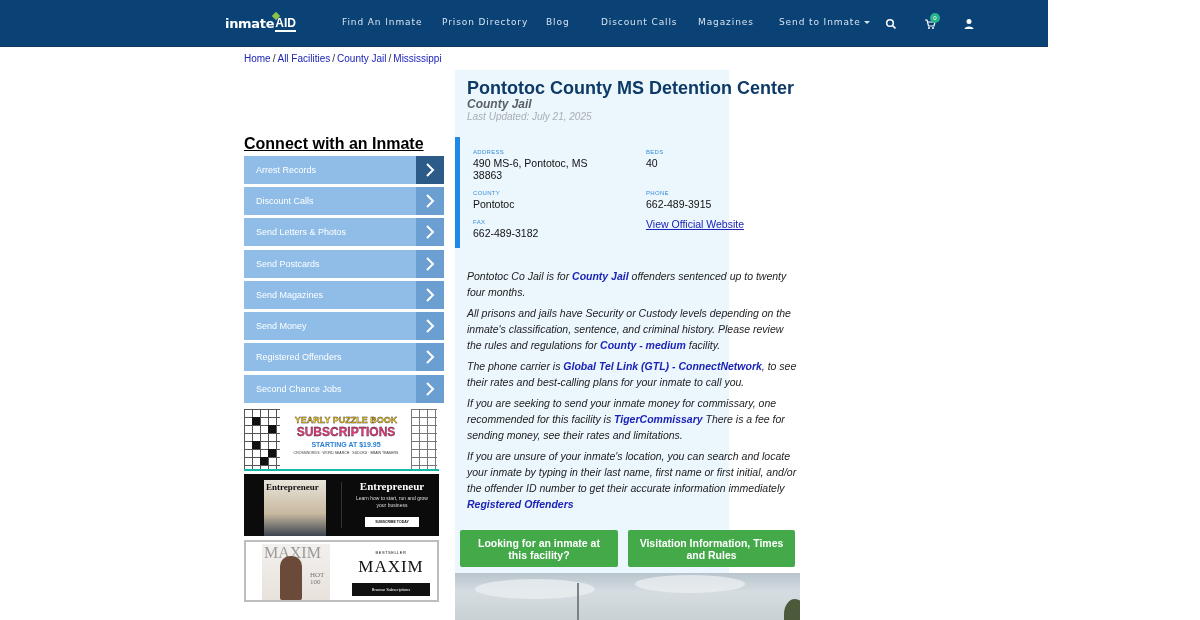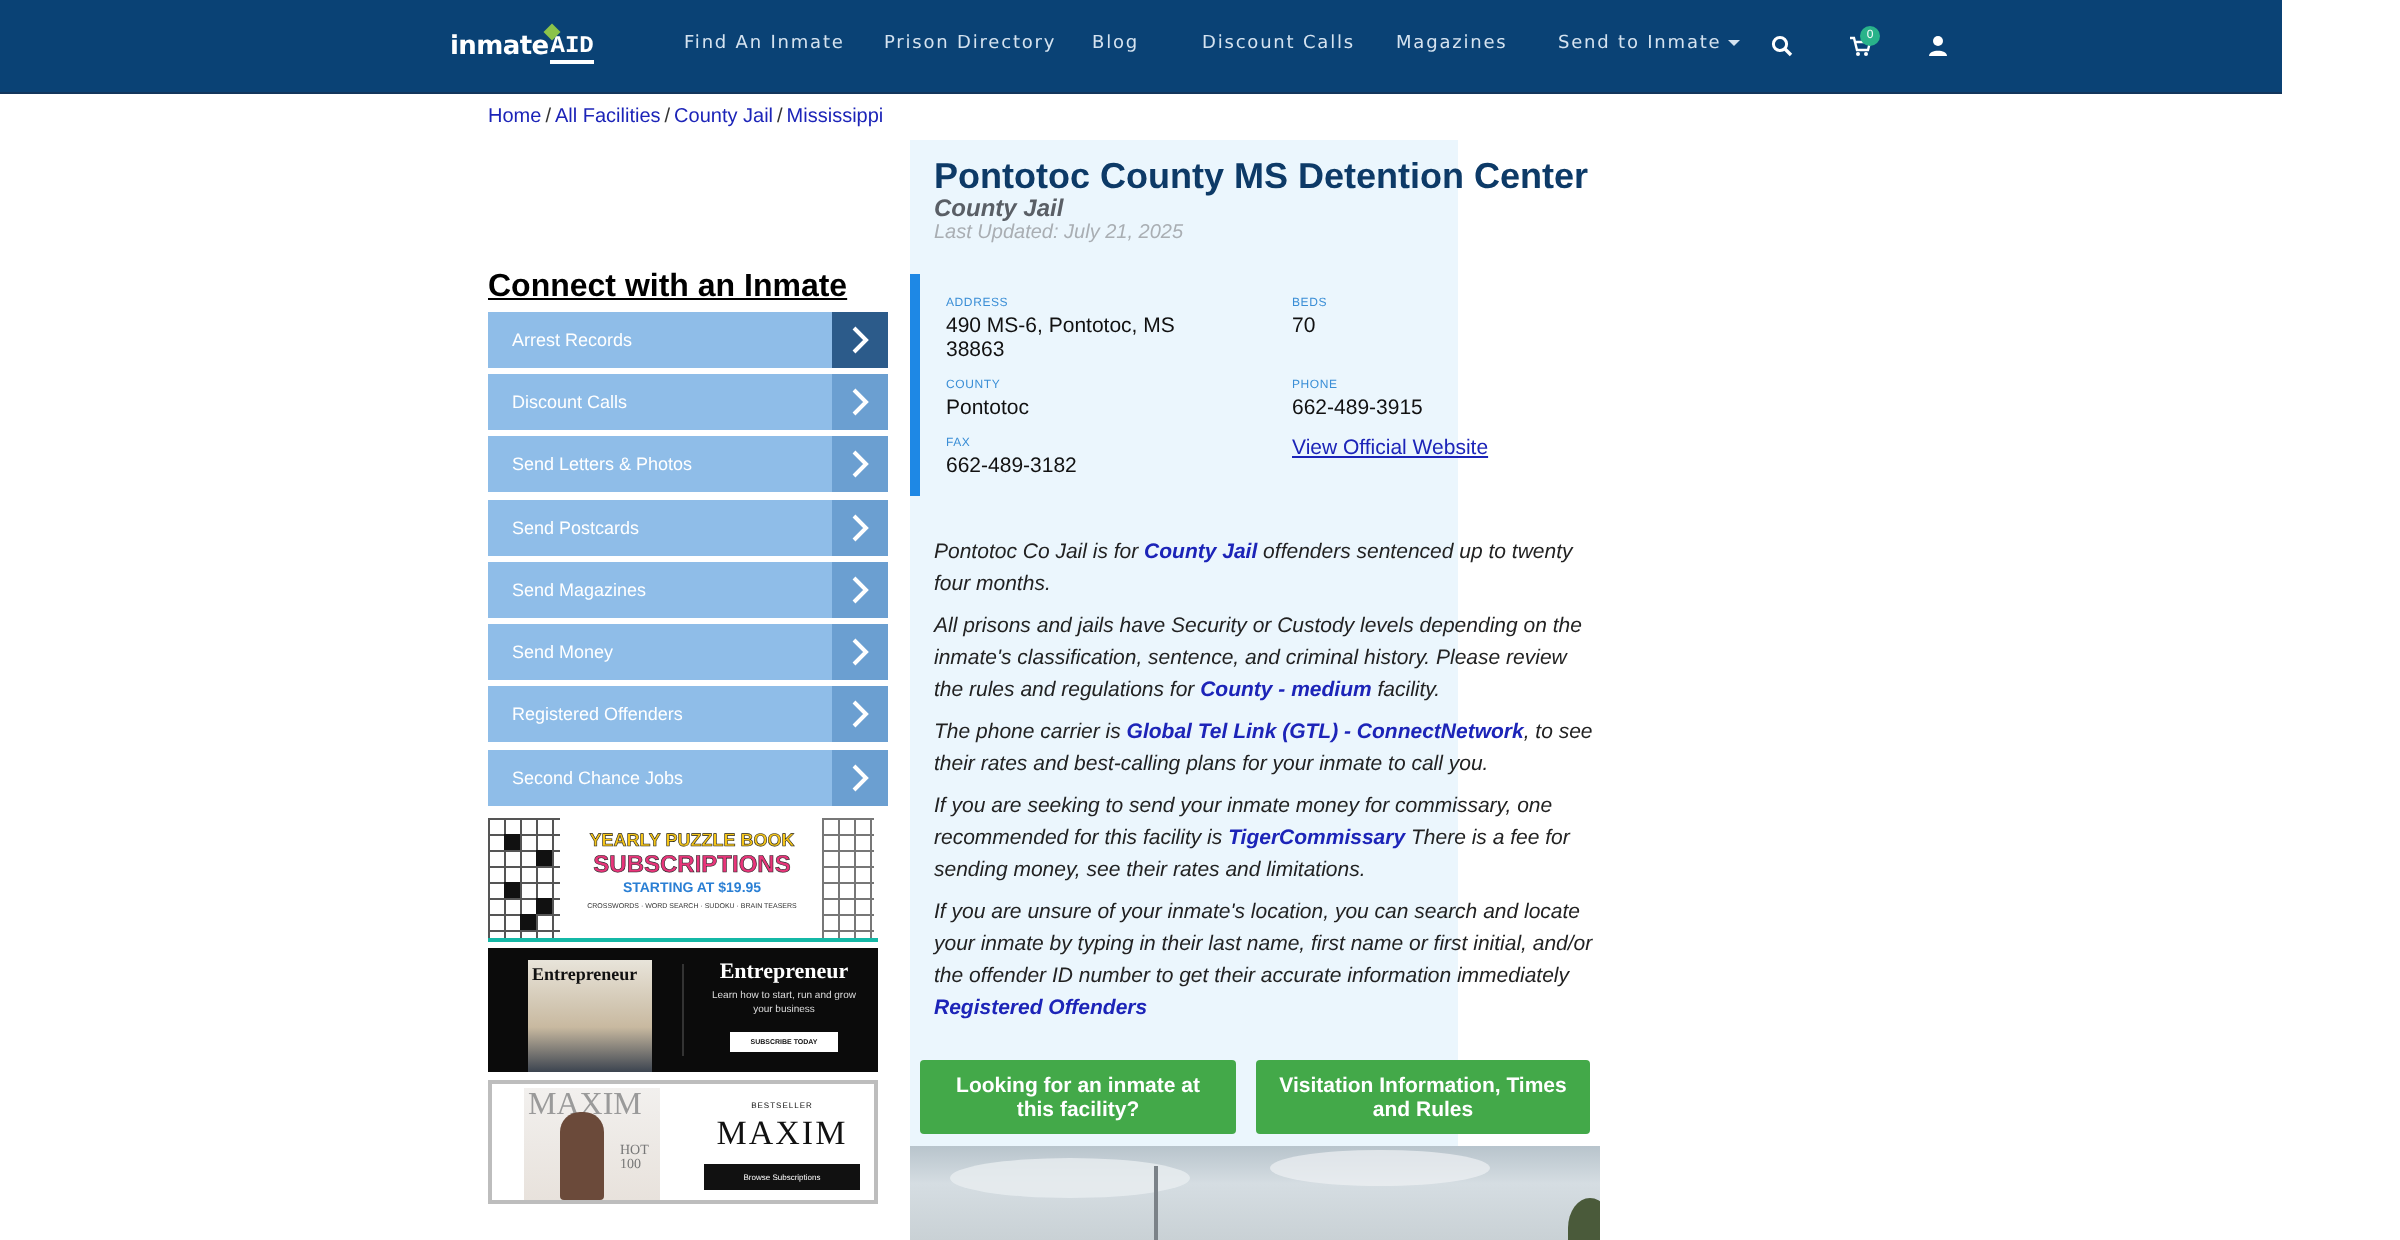--- a/index.html
+++ b/index.html
@@ -1,22 +1,22 @@
 <!DOCTYPE html>
 <html><head>
 <meta charset="utf-8">
 <style>
   * { box-sizing: border-box; margin: 0; padding: 0; }
   html, body { width: 1200px; height: 620px; overflow: hidden; background: #ffffff; font-family: "Liberation Sans", sans-serif; }
 
   
-  .navbar { position: absolute; left: 0; top: 0; width: 1141px; height: 47px; background: #0a4275; border-bottom: 1px solid #13365c; }
+  .navbar { position: absolute; left: 0; top: 0; width: 1048px; height: 47px; background: #0a4275; border-bottom: 1px solid #13365c; }
   .logo { position: absolute; left: 225px; top: 16px; height: 15px; display: flex; align-items: center; }
   .logo-text { color: #ffffff; font-weight: bold; font-size: 13px; letter-spacing: -0.3px; font-family: "DejaVu Sans", sans-serif; }
-  .logo-aid { color: #ffffff; font-weight: bold; font-size: 12px; border-bottom: 2px solid #fff; margin-left: 1px; position: relative; font-family: Liberation Mono, monospace; }
+  .logo-aid { color: #ffffff; font-weight: bold; font-size: 12px; border-bottom: 2px solid #fff; margin-left: 1px; position: relative; font-family: Liberation Sans, sans-serif; }
   .logo-aid::before { content: ""; position: absolute; left: -2px; top: -3px; width: 6px; height: 6px; background: #8bc34a; transform: rotate(45deg); }
   .nav-link { position: absolute; top: 17px; color: #d5e3f0; font-size: 9px; letter-spacing: 0.9px; font-family: "DejaVu Sans", sans-serif; white-space: nowrap; }
   .caret { display: inline-block; width: 0; height: 0; border-left: 3px solid transparent; border-right: 3px solid transparent; border-top: 3px solid #d5e3f0; margin-left: 3px; vertical-align: middle; }
   .nav-icon { position: absolute; top: 16px; width: 14px; height: 14px; }
   .cart-badge { position: absolute; left: 930px; top: 13px; width: 10px; height: 10px; border-radius: 50%; background: #29b38a; color: #fff; font-size: 6px; text-align: center; line-height: 10px; }
 
   
   .breadcrumb { position: absolute; left: 244px; top: 53px; font-size: 10px; color: #333; }
   .breadcrumb a { color: #1c24b8; text-decoration: none; }
   .breadcrumb .sep { color: #333; margin: 0 2px; }
@@ -201,21 +201,21 @@
   <div class="fac-type">County Jail</div>
   <div class="fac-updated">Last Updated: July 21, 2025</div>
 
   <div class="info-box">
     <div class="info-lbl" style="left:13px;top:12px">ADDRESS</div>
     <div class="info-val" style="left:13px;top:20px">
       <div>490 MS-6, Pontotoc, MS</div>
       <div>38863</div>
     </div>
     <div class="info-lbl" style="left:186px;top:12px">BEDS</div>
-    <div class="info-val" style="left:186px;top:20px">70</div>
+    <div class="info-val" style="left:186px;top:20px">40</div>
 
     <div class="info-lbl" style="left:13px;top:53px">COUNTY</div>
     <div class="info-val" style="left:13px;top:61px">Pontotoc</div>
     <div class="info-lbl" style="left:186px;top:53px">PHONE</div>
     <div class="info-val" style="left:186px;top:61px">662-489-3915</div>
 
     <div class="info-lbl" style="left:13px;top:82px">FAX</div>
     <div class="info-val" style="left:13px;top:90px">662-489-3182</div>
     <a class="info-link" style="left:186px;top:81px">View Official Website</a>
   </div>

